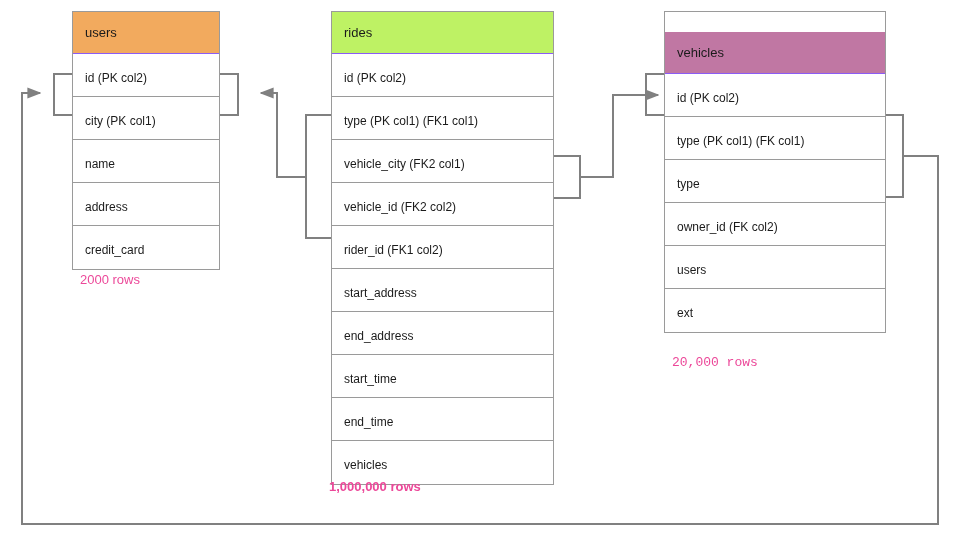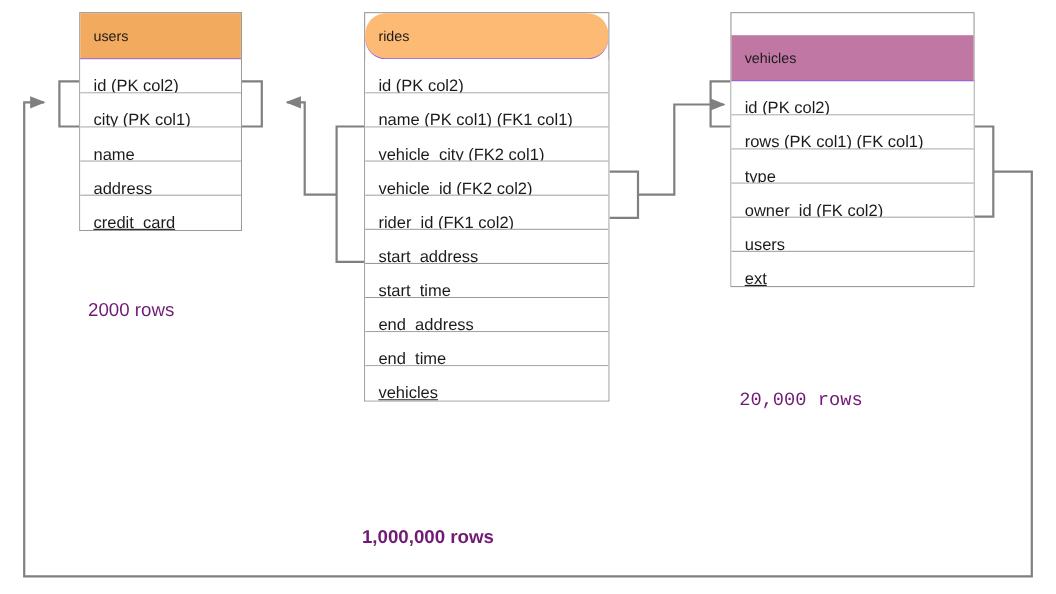--- a/index.html
+++ b/index.html
@@ -35,38 +35,37 @@
     line-height: 42px;
     padding: 0 0 0 12px;
     font-size: 13px;
     color: #1b1b1b;
     border-bottom: 1px solid #8b5cf6;
     white-space: nowrap;
     overflow: hidden;
   }
   .entity-field {
     box-sizing: border-box;
-    height: 31px;
+    height: 43px;
     line-height: 41px;
     padding: 4px 0 0 12px;
-    font-size: 15px;
+    font-size: 12px;
     color: #1b1b1b;
     border-bottom: 1px solid #9a9a9a;
     white-space: nowrap;
     overflow: hidden;
     background: #ffffff;
   }
   .entity-field.last {
     border-bottom: none;
-    text-decoration: underline;
   }
   .rowcount {
     position: absolute;
-    font-size: 17px;
-    color: #701a75;
+    font-size: 13px;
+    color: #ec4899;
     white-space: nowrap;
   }
 </style>
 </head>
 <body>
 
 <div id="canvas">
 
   <svg class="edges" width="960" height="540" viewBox="0 0 960 540" xmlns="http://www.w3.org/2000/svg">
     <defs>
@@ -88,38 +87,38 @@
     <div class="entity-header" style="background: rgb(242, 170, 94);">users</div>
     <div class="entity-field">id (PK col2)</div>
     <div class="entity-field">city (PK col1)</div>
     <div class="entity-field">name</div>
     <div class="entity-field">address</div>
     <div class="entity-field last">credit_card</div>
   </div>
   <div class="rowcount" id="rc-0" style="left: 80px; top: 272px;">2000 rows</div>
 
   <div class="entity" id="ent-1" style="left: 331px; top: 11px; width: 223px;">
-    <div class="entity-header" style="background: #fdba74; border-radius: 19px;">rides</div>
+    <div class="entity-header" style="background: #bef264;">rides</div>
     <div class="entity-field">id (PK col2)</div>
-    <div class="entity-field">name (PK col1) (FK1 col1)</div>
+    <div class="entity-field">type (PK col1) (FK1 col1)</div>
     <div class="entity-field">vehicle_city (FK2 col1)</div>
     <div class="entity-field">vehicle_id (FK2 col2)</div>
     <div class="entity-field">rider_id (FK1 col2)</div>
     <div class="entity-field">start_address</div>
+    <div class="entity-field">end_address</div>
     <div class="entity-field">start_time</div>
-    <div class="entity-field">end_address</div>
     <div class="entity-field">end_time</div>
     <div class="entity-field last">vehicles</div>
   </div>
   <div class="rowcount" id="rc-1" style="left: 329px; top: 479px; font-weight: bold;">1,000,000 rows</div>
 
   <div class="entity" id="ent-2" style="left: 664px; top: 11px; width: 222px;">
     <div class="entity-header" style="background: rgb(192, 119, 163); margin-top: 20px;">vehicles</div>
     <div class="entity-field">id (PK col2)</div>
-    <div class="entity-field">rows (PK col1) (FK col1)</div>
+    <div class="entity-field">type (PK col1) (FK col1)</div>
     <div class="entity-field">type</div>
     <div class="entity-field">owner_id (FK col2)</div>
     <div class="entity-field">users</div>
     <div class="entity-field last">ext</div>
   </div>
   <div class="rowcount" id="rc-2" style="left: 672px; top: 355px; font-family: Liberation Mono, monospace;">20,000 rows</div>
 
 </div>
 
 </body></html>

